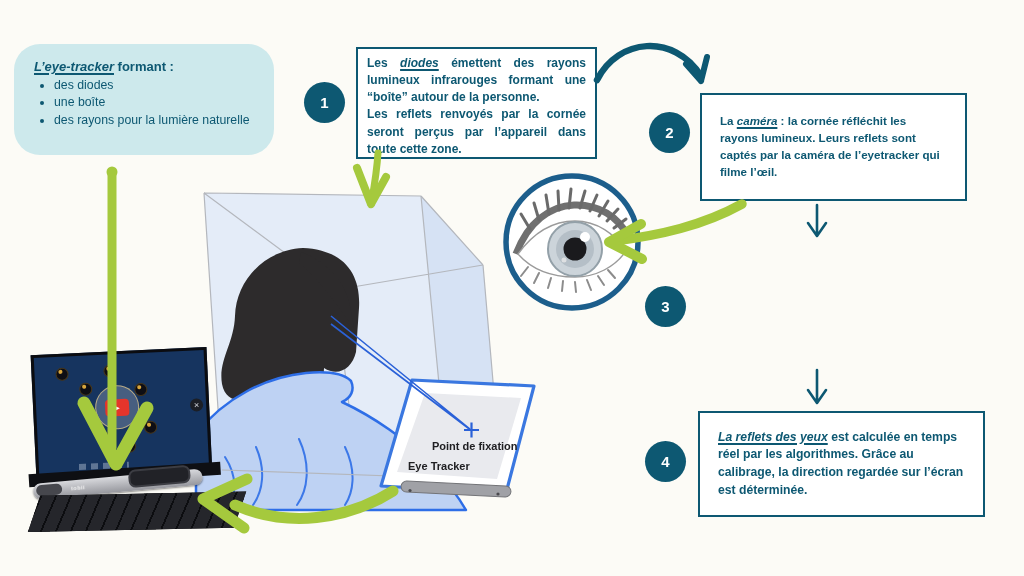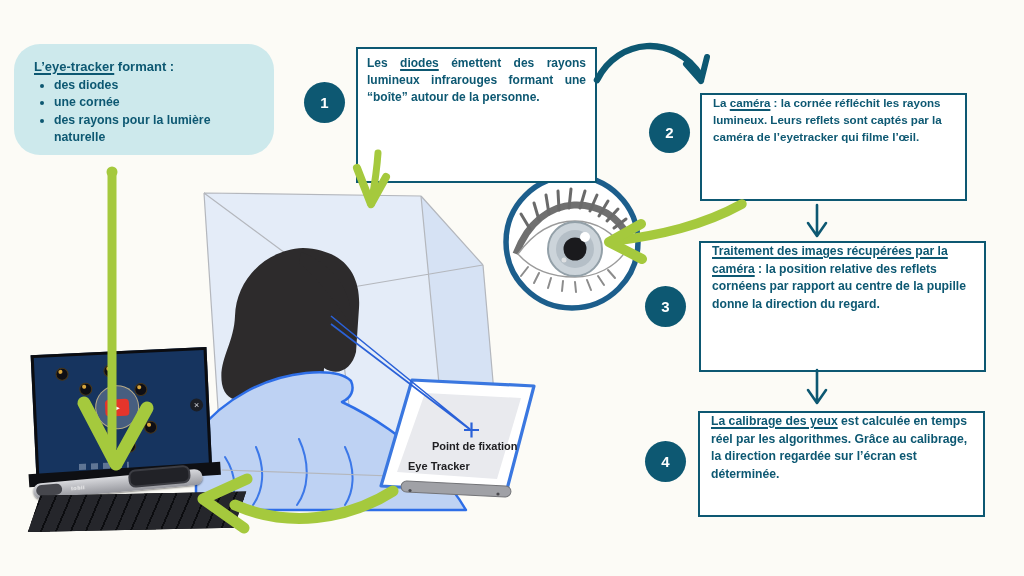--- a/index.html
+++ b/index.html
@@ -3,29 +3,29 @@
 <meta charset="utf-8">
 <style>
   html,body{margin:0;padding:0;background:#e9e9e9;}
   .canvas{position:relative;width:1024px;height:576px;background:#fcfbf6;overflow:hidden;
           font-family:"Liberation Sans","DejaVu Sans",sans-serif;}
   .layer{position:absolute;left:0;top:0;width:1024px;height:576px;}
   
   .intro-card{position:absolute;left:14px;top:44px;width:260px;height:111px;background:#cde9ec;
               border-radius:26px;padding:15px 14px 0 20px;box-sizing:border-box;color:#0d5872;z-index:4;}
   .intro-title{font-size:13px;font-weight:700;margin:0 0 3px 0;}
-  .u{text-decoration:underline;text-decoration-thickness:1.5px;text-underline-offset:2px;}
-  .intro-card ul{margin:2px 0 0 0;padding-left:20px;font-size:12.3px;font-weight:700;line-height:1.42;}
+  .u{text-decoration:underline;text-decoration-thickness:1.5px;text-underline-offset:2px;font-style:italic;}
+  .intro-card ul{margin:2px 0 0 0;padding-left:20px;font-size:12.3px;font-weight:400;line-height:1.42;}
   
   .stepbox{position:absolute;background:#fff;border:2.5px solid #0d5872;color:#0d5872;
            box-sizing:border-box;font-weight:700;z-index:4;}
   .stepbox p{margin:0;}
-  .box1{left:356px;top:47px;width:241px;height:136px;padding:6px 9px;font-size:12px;
+  .box1{left:356px;top:47px;width:241px;height:112px;padding:6px 9px;font-size:12px;
         line-height:1.43;text-align:justify;}
-  .boxflex{display:flex;padding:0 11px;}
+  .boxflex{display:flex;align-items:center;padding:0 18px;}
   .box2{left:700px;top:93px;width:267px;height:108px;font-size:11.6px;line-height:1.45;}
   .box3{left:699px;top:241px;width:287px;height:131px;font-size:12.2px;line-height:1.45;}
   .box4{left:698px;top:411px;width:287px;height:106px;font-size:12.2px;line-height:1.45;}
   .badge{position:absolute;width:41px;height:41px;border-radius:50%;background:#0d5872;color:#fff;
          display:flex;align-items:center;justify-content:center;font-size:15px;font-weight:700;z-index:4;}
   .badge1{left:304px;top:82px;}.badge2{left:649px;top:112px;}
   .badge3{left:645px;top:286px;}.badge4{left:645px;top:441px;}
   
   .lbl{position:absolute;color:#202023;font-weight:700;font-size:11px;z-index:3;}
   .lbl-fix{left:432px;top:440px;}
@@ -145,36 +145,34 @@
       <circle cx="64" cy="90" r="2.5" fill="#e8e8e8" opacity="0.8"></circle>
       <path d="M28,97 L21,106 M39,103 L34,113 M51,108 L48,118 M63,111 L62,121 M75,112 L76,122
                M87,110 L91,120 M98,106 L104,115 M108,100 L115,108" stroke="#8c8c8c" stroke-width="2" stroke-linecap="round"></path>
     </svg>
   </div>
 
   <div class="intro-card">
     <p class="intro-title"><span class="u">L’eye-tracker</span><span> formant :</span></p>
     <ul>
       <li>des diodes</li>
-      <li>une cornée</li>
+      <li>une boîte</li>
       <li>des rayons pour la lumière naturelle</li>
     </ul>
   </div>
 
   <div class="stepbox box1">
     <p><span>Les </span><span class="u">diodes</span><span> émettent des rayons lumineux infrarouges formant une “boîte” autour de la personne.</span></p>
+    <p>Les reflets renvoyés par la cornée seront perçus par l’appareil dans toute cette zone.</p>
   </div>
   <div class="stepbox boxflex box2">
     <p><span>La </span><span class="u">caméra</span><span> : la cornée réfléchit les rayons lumineux. Leurs reflets sont captés par la caméra de l’eyetracker qui filme l’œil.</span></p>
   </div>
-  <div class="stepbox boxflex box3">
-    <p><span class="u">Traitement des images récupérées par la caméra</span><span> : la position relative des reflets cornéens par rapport au centre de la pupille donne la direction du regard.</span></p>
-  </div>
   <div class="stepbox boxflex box4">
-    <p><span class="u">La calibrage des yeux</span><span> est calculée en temps réel par les algorithmes. Grâce au calibrage, la direction regardée sur l’écran est déterminée.</span></p>
+    <p><span class="u">La reflets des yeux</span><span> est calculée en temps réel par les algorithmes. Grâce au calibrage, la direction regardée sur l’écran est déterminée.</span></p>
   </div>
 
   <div class="badge badge1">1</div>
   <div class="badge badge2">2</div>
   <div class="badge badge3">3</div>
   <div class="badge badge4">4</div>
 
   <svg class="layer arrows" viewBox="0 0 1024 576">
     <g stroke="#a5c93d" fill="none" stroke-linecap="round">
       <circle cx="112" cy="172" r="5.5" fill="#a5c93d" stroke="none"></circle>

